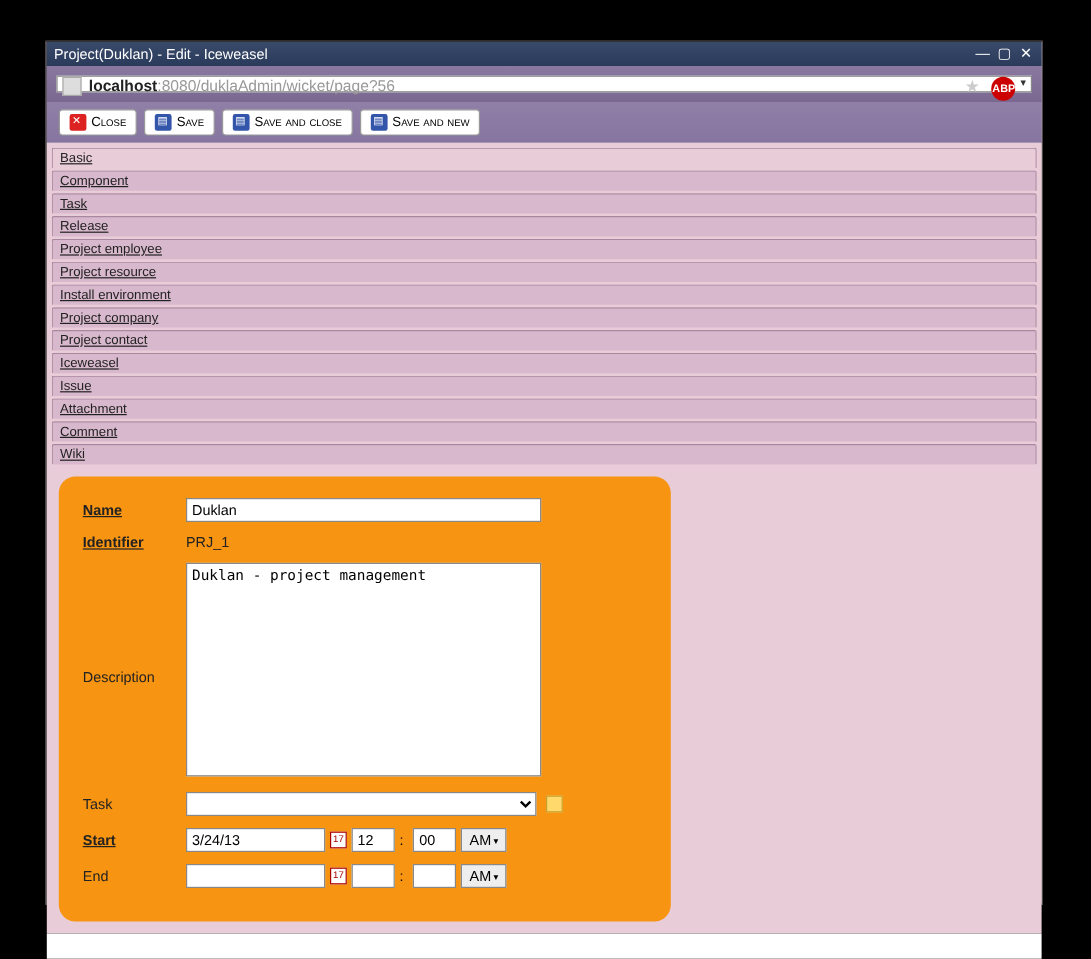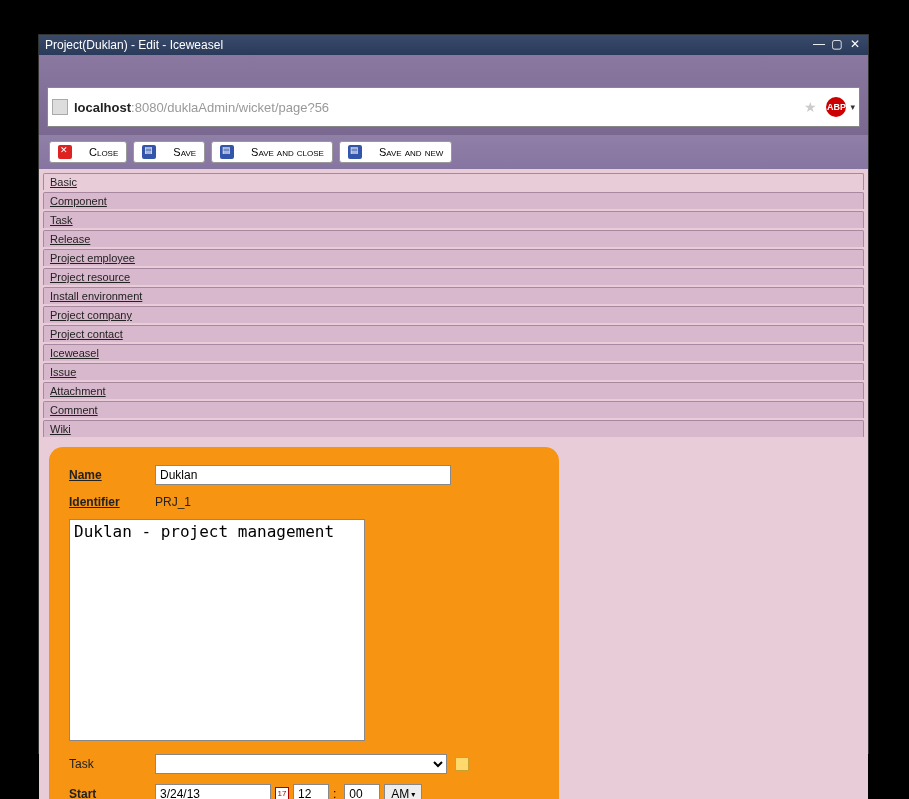--- a/index.html
+++ b/index.html
@@ -2,49 +2,49 @@
 <html><head>
 <meta charset="utf-8">
 <style>
   * { margin: 0; padding: 0; box-sizing: border-box; }
   body { font-family: Arial, sans-serif; font-size: 12px; background: #000; width: 909px; height: 799px; position: relative; }
   .window { position: absolute; top: 34px; left: 38px; width: 831px; height: 720px; background: #e8cdd9; border: 1px solid #333; }
   .titlebar { background: linear-gradient(#3a4a6a, #2a3a5a); color: #fff; height: 20px; display: flex; align-items: center; padding: 0 6px; font-size: 12px; }
   .titlebar-text { flex: 1; }
   .win-btn { width: 14px; height: 14px; margin-left: 4px; text-align: center; line-height: 12px; cursor: pointer; font-size: 12px; color:#fff; }
   .addressbar-wrap { background: linear-gradient(#8a78a0, #7a6890); padding: 8px; }
-  .addressbar { background: #fff; border: 1px solid #888; height: 40px; display: flex; align-items: center; padding: 0 4px; margin-top: 24px; }
+  .addressbar { background: #fff; border: 1px solid #888; height: 14px; display: flex; padding: 0 4px; }
   .addr-icon { width: 16px; height: 16px; margin-right: 6px; background: #ddd; border:1px solid #aaa; }
   .addr-text { flex: 1; font-size: 13px; color: #333; }
   .addr-text .host { color:#222; font-weight:bold;}
   .addr-text .rest { color:#999; }
   .star-icon { color:#ccc; font-size:14px; margin-right:6px;}
   .abp { background:#c00; color:#fff; border-radius:50%; width:20px; height:20px; text-align:center; font-size:9px; font-weight:bold; line-height:20px; margin-left:4px;}
   .dropdown-arrow { margin-left:4px; color:#333; font-size:9px;}
   .toolbar { background: linear-gradient(#9080a8,#8575a0); padding: 6px 10px; display: flex; gap: 6px; }
-  .tbtn { background: #fff; border: 1px solid #999; border-radius: 3px; padding: 3px 8px; display: flex; align-items: center; gap: 17px; cursor: pointer; font-size: 11px; font-variant: small-caps; }
+  .tbtn { background: #fff; border: 1px solid #999; border-radius: 3px; padding: 3px 8px; display: flex; align-items: center; gap: 4px; cursor: pointer; font-size: 11px; font-variant: small-caps; }
   .tbtn .ic { width:14px; height:14px; display:inline-block; }
   .ic-close { background:#d22; border-radius:2px; position:relative;}
   .ic-close::after{content:'✕'; color:#fff; font-size:9px; position:absolute; left:2px; top:0;}
   .ic-save { background:#35a; border-radius:2px; position:relative;}
   .ic-save::after{content:'▤'; color:#fff; font-size:9px; position:absolute; left:2px; top:0;}
   .tabs { background: #e8cdd9; padding: 4px 4px 0 4px; display: flex; flex-wrap: wrap; gap: 2px; flex-direction: column; }
   .tab { background: #d8b8cc; border: 1px solid #a888a0; border-bottom: none; padding: 2px 6px; font-size: 11px; text-decoration: underline; color: #222; cursor: pointer; border-radius: 2px 2px 0 0; }
   .tab.active { background: #e8cdd9; text-decoration: underline;}
   .content { background: #e8cdd9; padding: 10px; }
   .form-panel { background: #f79412; border-radius: 14px; padding: 18px 20px; width: 510px; }
   .frow { display: flex; align-items: center; margin-bottom: 10px; }
   .frow.tall { align-items: flex-start; }
   .flabel { width: 86px; font-size: 12px; color: #222; }
   .flabel u { text-decoration: underline; font-weight: bold; }
   .finput { flex: 1; }
   input[type=text], textarea, select { border: 1px solid #888; background: #fff; font-family: Arial; font-size: 12px; padding: 2px 4px; }
   .name-input { width: 296px; height: 20px; }
   .ident-val { font-size:12px; color:#222;}
-  .desc-ta { width: 296px; height: 222px; font-family: monospace; font-size: 16px; resize: none; }
+  .desc-ta { width: 296px; height: 178px; font-family: monospace; font-size: 12px; resize: none; }
   .state-sel { width: 292px; height: 20px; }
   .ptype-sel { width: 282px; height: 20px; }
   .date-input { width: 116px; height:20px; }
   .cal-icon { width:14px; height:14px; display:inline-block; background:#fff; border:1px solid #a00; margin-left:4px; font-size:8px; text-align:center; line-height:12px; color:#a00; }
   .time-in { width: 36px; height:20px; margin-left:4px;}
   .colon { margin: 0 4px; }
   .ampm { width: 38px; height:20px; margin-left:4px; border:1px solid #888; background:#eee; display:inline-flex; align-items:center; justify-content:center;}
   .ampm-arrow {font-size:8px; margin-left:2px;}
   .action-icons { margin-left: 8px; display: flex; gap: 3px; }
   .sm-ic { width: 14px; height: 14px; background:#ffd96b; border:1px solid #c8a030;}
@@ -121,20 +121,21 @@
         <div class="flabel"><u>Name</u></div>
         <div class="finput"><input type="text" class="name-input" value="Duklan" style=""></div>
       </div>
 
       <div class="frow">
         <div class="flabel"><u>Identifier</u></div>
         <div class="finput"><span class="ident-val">PRJ_1</span></div>
       </div>
 
       <div class="frow tall">
+        <div class="flabel" style="padding-top:88px;">Description</div>
         <div class="finput"><textarea class="desc-ta" style="">Duklan - project management</textarea></div>
       </div>
 
       <div class="frow">
         <div class="flabel">Task</div>
         <div class="finput" style="display:flex;align-items:center;">
           <select class="state-sel"><option></option></select>
           <div class="action-icons">
             <span class="sm-ic"></span>
           </div>

